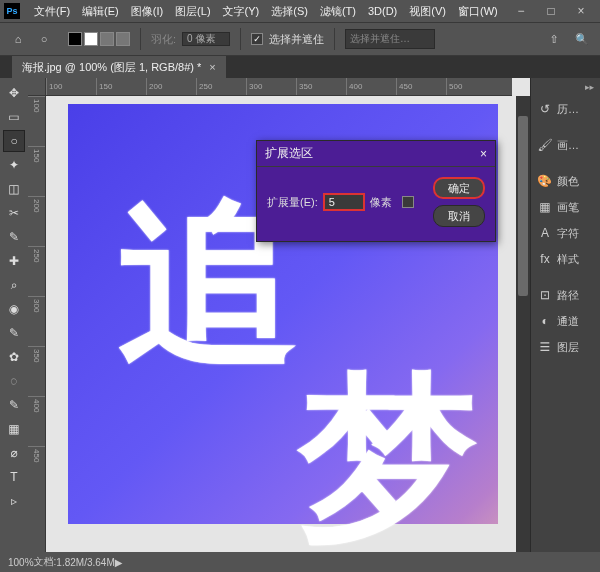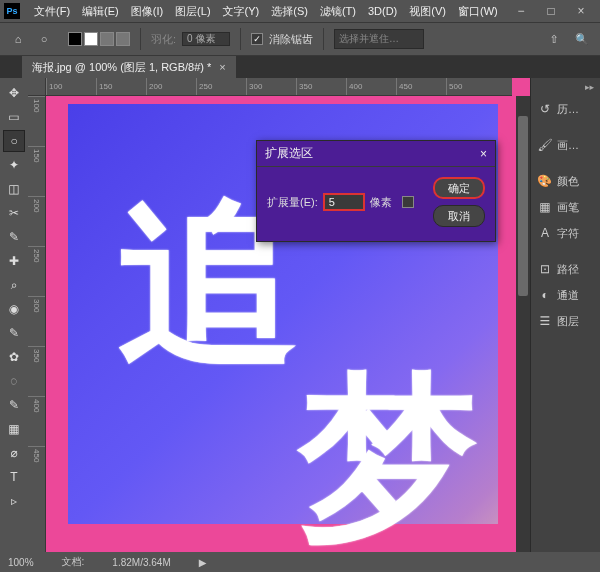--- a/index.html
+++ b/index.html
@@ -14,45 +14,45 @@
   .opt-swatch-group { display: flex; gap: 2px; margin-left: 8px; }
   .opt-swatch { width: 14px; height: 14px; background: #000; border: 1px solid #888; }
   .opt-swatch.white { background: #fff; }
   .opt-swatch.gray { background: #777; }
   .opt-sep { width: 1px; height: 22px; background: #3a3a3a; margin: 0 4px; }
   .opt-label { color: #888; font-size: 11px; }
   .opt-input { width: 48px; height: 14px; background: #3a3a3a; border: 1px solid #2a2a2a; color: #aaa; font-size: 10px; padding: 0 4px; }
   .opt-check { width: 12px; height: 12px; background: #3a3a3a; border: 1px solid #888; display:inline-flex;align-items:center;justify-content:center;color:#fff;font-size:9px;}
   .opt-combo { height: 20px; background: #3a3a3a; border: 1px solid #2a2a2a; color: #888; font-size: 10px; padding: 0 4px; display: flex; align-items: center; width: 90px; }
   .opt-right { margin-left: auto; display: flex; gap: 8px; }
-  .tabbar { height: 22px; background: #323232; display: flex; align-items: center; padding-left: 22px; }
+  .tabbar { height: 22px; background: #323232; display: flex; align-items: center; padding-left: 12px; }
   .doc-tab { height: 22px; background: #535353; display: flex; align-items: center; padding: 0 10px; font-size: 11px; color: #eee; }
   .doc-tab .close { margin-left: 8px; font-size: 11px; color: #ccc; }
   .workspace { position: absolute; top: 78px; left: 0; right: 0; bottom: 20px; display: flex; background: #252525; }
   .toolbar-left { width: 28px; background: #535353; display: flex; flex-direction: column; align-items: center; padding-top: 4px; gap: 2px; }
   .tool-btn { width: 22px; height: 22px; display: flex; align-items: center; justify-content: center; color: #ddd; font-size: 12px; border: 1px solid transparent; }
   .tool-btn.active { background: #3a3a3a; border-color: #222; }
-  .canvas-area { flex: 1; position: relative; background: #ec4899; overflow: hidden; }
+  .canvas-area { flex: 1; position: relative; background: #e5e5e5; overflow: hidden; }
   .ruler-h { position: absolute; top: 0; left: 18px; right: 18px; height: 18px; background: #535353; border-bottom: 1px solid #383838; display: flex; color: #aaa; font-size: 8px; overflow: hidden; }
   .ruler-h span { width: 50px; flex: 0 0 50px; border-left: 1px solid #777; padding-left: 2px; line-height: 18px; }
   .ruler-v { position: absolute; top: 18px; left: 0; bottom: 0; width: 18px; background: #535353; border-right: 1px solid #383838; display: flex; flex-direction: column; color: #aaa; font-size: 8px; overflow: hidden; }
   .ruler-v span { height: 50px; flex: 0 0 50px; border-top: 1px solid #777; writing-mode: vertical-rl; padding-top: 2px; line-height: 18px; }
   .ruler-corner { position: absolute; top: 0; left: 0; width: 18px; height: 18px; background: #535353; border-right: 1px solid #383838; border-bottom:1px solid #383838;}
   .canvas { position: absolute; top: 26px; left: 40px; width: 430px; height: 420px; background: linear-gradient(135deg, #4a3fe8 0%, #5a4ff0 30%, #6358f5 50%, #8569f0 75%, #b67ecc 95%, #c890c0 100%); }
   .canvas-text { position:absolute; font-family: "KaiTi","STKaiti",serif; color:#fff; font-weight:bold; }
   .canvas-text.t1 { top: 60px; left: 50px; font-size: 180px; text-shadow: 0 0 2px #fff; }
   .canvas-text.t2 { top: 235px; left: 230px; font-size: 180px; text-shadow: 0 0 2px #fff; }
   .scrollbar-v { position: absolute; top: 18px; right: 0; bottom: 0; width: 14px; background: #383838; }
   .scroll-thumb-v { position: absolute; top: 20px; width: 10px; left: 2px; height: 180px; background: #6a6a6a; border-radius: 2px; }
   .panel-right { width: 70px; background: #424242; border-left: 1px solid #2a2a2a; display: flex; flex-direction: column; }
   .panel-collapse { height: 18px; display: flex; align-items: center; justify-content: flex-end; padding-right: 6px; color: #aaa; font-size: 9px;}
   .panel-item { height: 26px; display: flex; align-items: center; gap: 4px; padding: 0 6px; color: #ccc; font-size: 11px; }
   .panel-item .picon { width: 16px; text-align: center; font-size: 12px; }
   .panel-gap { height: 10px; }
-  .statusbar { position: absolute; bottom: 0; left: 0; right: 0; height: 20px; background: #535353; display: flex; align-items: center; padding: 0 8px; gap: 28px; font-size: 10px; color: #ccc; }
+  .statusbar { position: absolute; bottom: 0; left: 0; right: 0; height: 20px; background: #535353; display: flex; align-items: center; padding: 0 8px; gap: 0; font-size: 10px; color: #ccc; }
   .dialog { position: absolute; top: 140px; left: 256px; width: 240px; background: #4c1d95; border: 1px solid #2a2a2a; box-shadow: 2px 2px 8px rgba(0,0,0,0.5); }
   .dialog-title { height: 26px; display: flex; align-items: center; justify-content: space-between; padding: 0 8px; color: #eee; font-size: 12px; border-bottom: 1px solid #3a3a3a; }
   .dialog-body { padding: 10px 10px 14px 10px; display: flex; gap: 8px; }
   .dialog-left { flex: 1; display: flex; flex-direction: row; gap: 10px; }
   .dialog-row { display: flex; align-items: center; gap: 5px; font-size: 11px; color: #ddd; }
   .dlg-input { width: 42px; height: 18px; background: #3a3a3a; border: 2px solid #d33; color: #eee; font-size: 11px; padding: 0 4px; }
   .dialog-btns { display: flex; flex-direction: column; gap: 6px; }
   .dlg-btn { width: 52px; height: 22px; background: #454545; border: 1px solid #2a2a2a; color: #eee; font-size: 11px; display: flex; align-items: center; justify-content: center; border-radius: 10px; }
   .dlg-btn.hl { border: 2px solid #d33; }
   .chk { width: 12px; height: 12px; border: 1px solid #888; background: #3a3a3a; display:inline-block;}
@@ -85,21 +85,21 @@
     <div class="opt-swatch"></div>
     <div class="opt-swatch white"></div>
     <div class="opt-swatch gray"></div>
     <div class="opt-swatch gray"></div>
   </div>
   <div class="opt-sep"></div>
   <span class="opt-label">羽化:</span>
   <input class="opt-input" value="0 像素" style="">
   <div class="opt-sep"></div>
   <span class="opt-check">✓</span>
-  <span class="opt-label" style="color:#ddd">消除锯齿</span>
+  <span class="opt-label" style="color:#ddd">选择并遮住</span>
   <div class="opt-sep"></div>
   <div class="opt-combo">选择并遮住…</div>
   <div class="opt-right">
     <div class="opt-icon">⇧</div>
     <div class="opt-icon">🔍</div>
   </div>
 </div>
 
 <div class="tabbar">
   <div class="doc-tab">
@@ -179,20 +179,24 @@
         <span>颜色</span>
       </div>
     <div class="panel-item">
         <span class="picon">▦</span>
         <span>画笔</span>
       </div>
     <div class="panel-item">
         <span class="picon">A</span>
         <span>字符</span>
       </div>
+    <div class="panel-item">
+        <span class="picon">fx</span>
+        <span>样式</span>
+      </div>
     <div class="panel-gap"></div>
     <div class="panel-item">
         <span class="picon">⊡</span>
         <span>路径</span>
       </div>
     <div class="panel-item">
         <span class="picon">◐</span>
         <span>通道</span>
       </div>
     <div class="panel-item">

